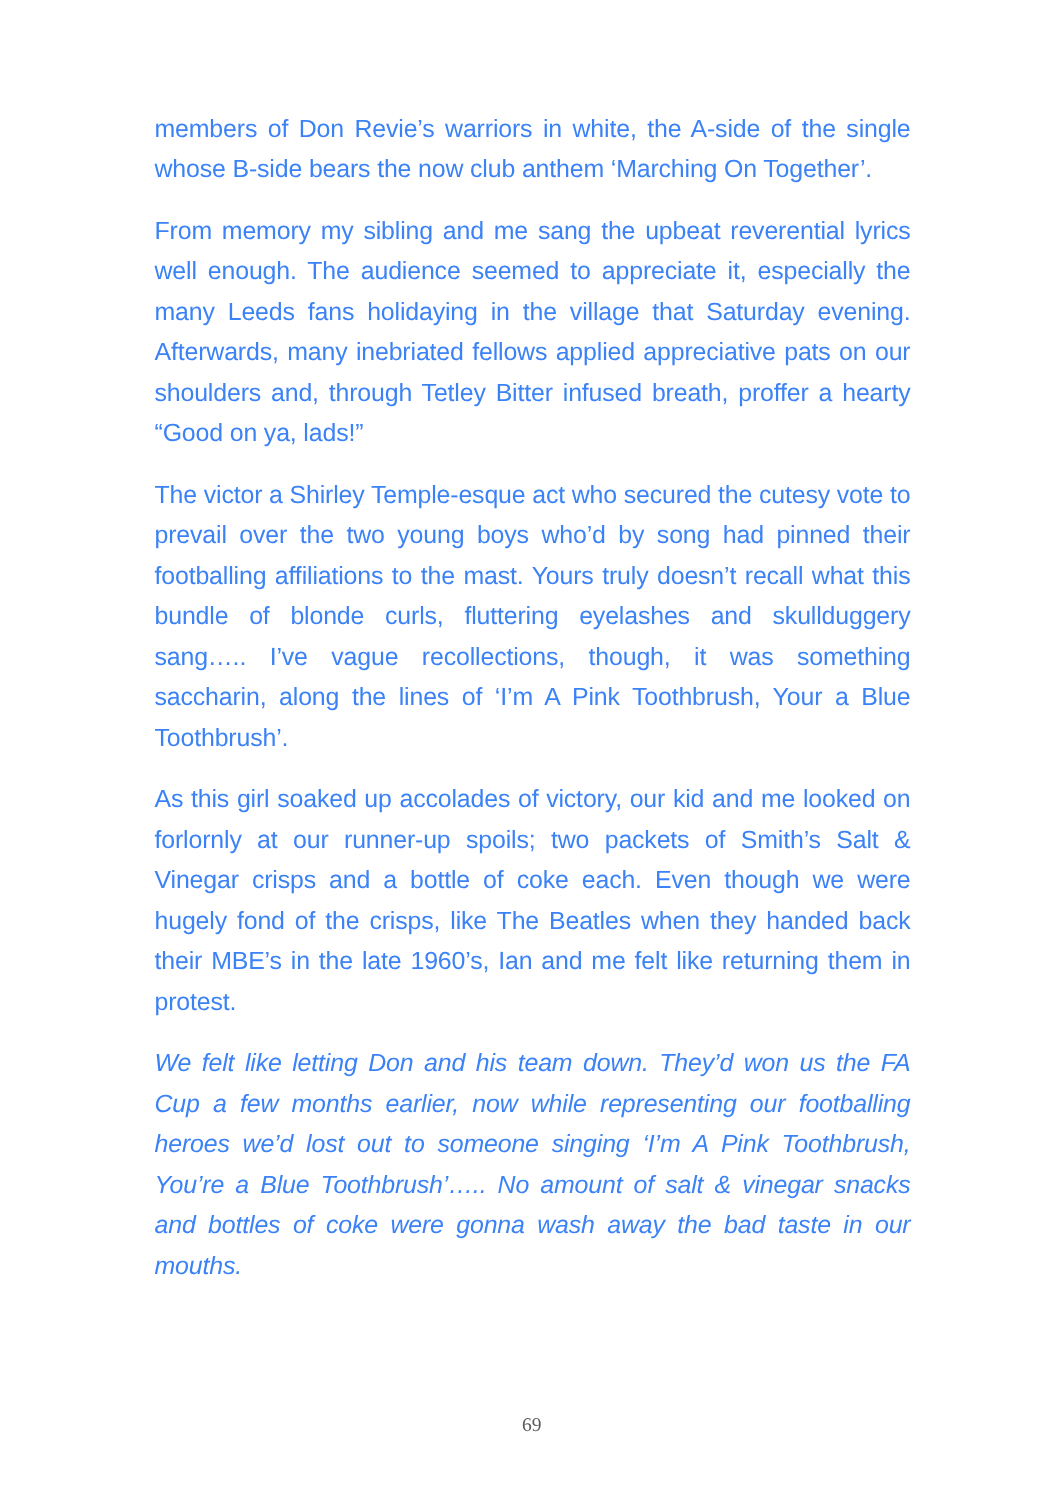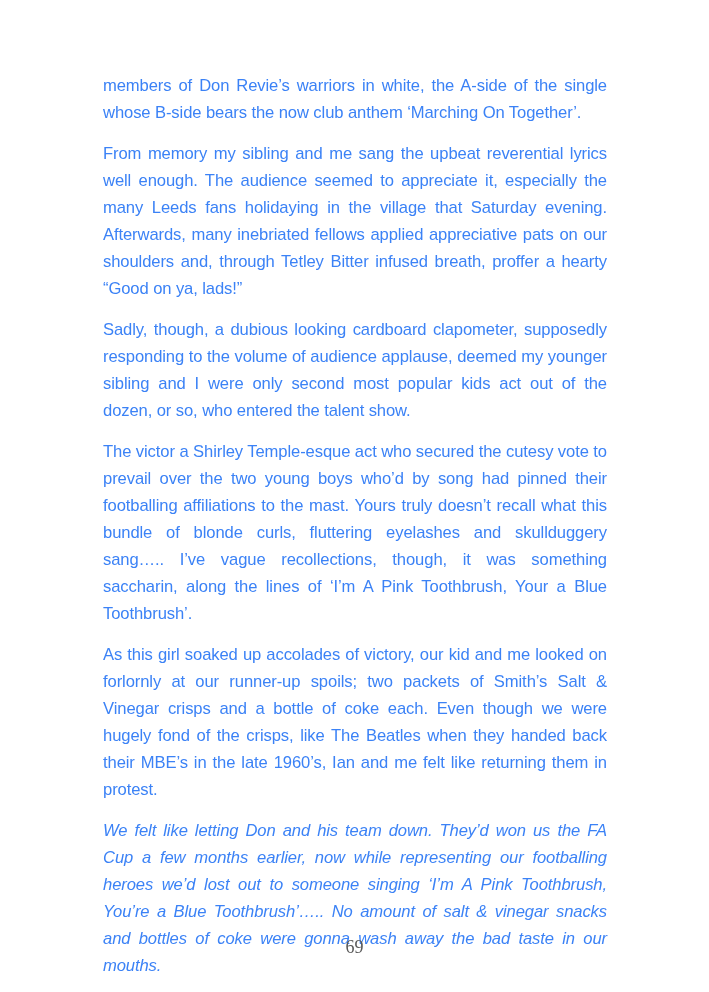--- a/index.html
+++ b/index.html
@@ -34,31 +34,30 @@
     margin-bottom: 0;
     font-style: italic;
   }
   .page-number {
     position: absolute;
     bottom: 34px;
     left: 0;
     width: 100%;
     text-align: center;
     font-family: "Liberation Serif", serif;
-    font-size: 18px;
+    font-size: 13px;
     color: #5a5a5a;
   }
 </style>
 </head>
 <body>
 
 <div class="page">
   <div class="text-block">
     <p>members of Don Revie’s warriors in white, the A-side of the single whose B-side bears the now club anthem ‘Marching On Together’.</p>
     <p>From memory my sibling and me sang the upbeat reverential lyrics well enough. The audience seemed to appreciate it, especially the many Leeds fans holidaying in the village that Saturday evening. Afterwards, many inebriated fellows applied appreciative pats on our shoulders and, through Tetley Bitter infused breath, proffer a hearty “Good on ya, lads!”</p>
-    <p>Sadly, though, a dubious looking cardboard clapometer, supposedly responding to the volume of audience applause, deemed my younger sibling and I were only second most popular kids act out of the dozen, or so, who entered the talent show.</p>
     <p>The victor a Shirley Temple-esque act who secured the cutesy vote to prevail over the two young boys who’d by song had pinned their footballing affiliations to the mast. Yours truly doesn’t recall what this bundle of blonde curls, fluttering eyelashes and skullduggery sang….. I’ve vague recollections, though, it was something saccharin, along the lines of ‘I’m A Pink Toothbrush, Your a Blue Toothbrush’.</p>
     <p>As this girl soaked up accolades of victory, our kid and me looked on forlornly at our runner-up spoils; two packets of Smith’s Salt &amp; Vinegar crisps and a bottle of coke each. Even though we were hugely fond of the crisps, like The Beatles when they handed back their MBE’s in the late 1960’s, Ian and me felt like returning them in protest.</p>
     <p>We felt like letting Don and his team down. They’d won us the FA Cup a few months earlier, now while representing our footballing heroes we’d lost out to someone singing ‘I’m A Pink Toothbrush, You’re a Blue Toothbrush’….. No amount of salt &amp; vinegar snacks and bottles of coke were gonna wash away the bad taste in our mouths.</p>
 
   </div>
   <div class="page-number">69</div>
 </div>
 
 </body></html>

